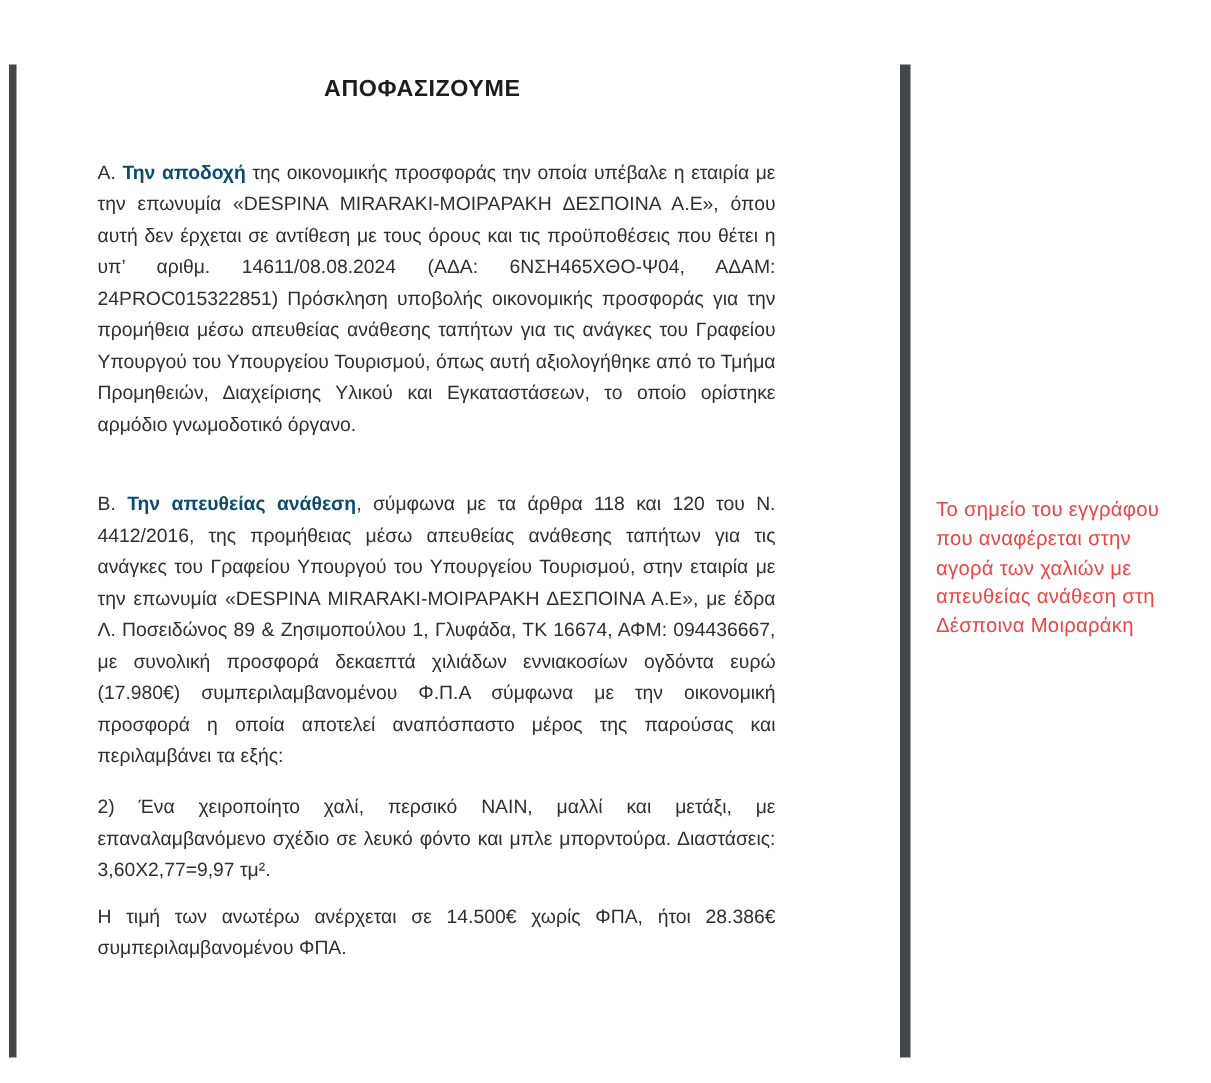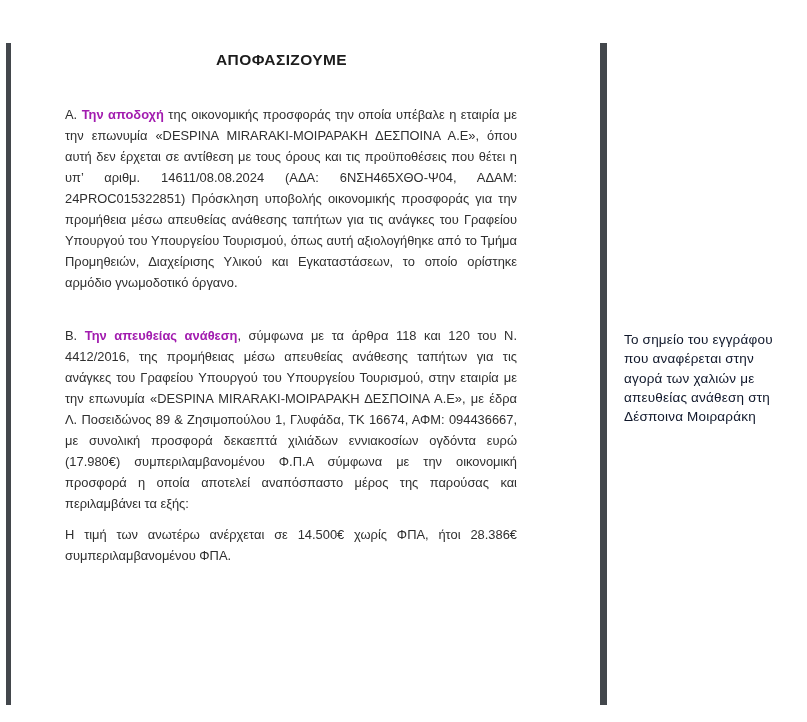--- a/index.html
+++ b/index.html
@@ -42,28 +42,28 @@
     margin: 0 0 0 151px;
     letter-spacing: 0.4px;
     text-align: left;
   }
   .doc p { margin: 0; }
   .para-a { margin-top: 34px !important; }
   .para-b { margin-top: 32px !important; }
   .item-1 { margin-top: 10px !important; }
   .item-2 { margin-top: 13px !important; }
   .price  { margin-top: 10px !important; }
-  .doc b  { font-weight: bold; color: #a21caf; }
+  .doc b  { font-weight: bold; color: #0c4a6e; }
 
   .note {
     position: absolute;
     left: 624px;
     top: 330px;
     width: 172px;
-    color: #0f172a;
+    color: #ef4444;
     font-size: 13.5px;
     line-height: 19.3px;
     font-weight: 400;
     letter-spacing: 0.2px;
     text-align: left;
   }
 </style>
 </head>
 <body>
 
@@ -74,20 +74,21 @@
 
   <div class="doc">
 
     <h1>ΑΠΟΦΑΣΙΖΟΥΜΕ</h1>
 
     <p class="para-a"><span>Α. </span><b>Την αποδοχή</b><span> της οικονομικής προσφοράς την οποία υπέβαλε η εταιρία με την επωνυμία «DESPINA MIRARAKI-ΜΟΙΡΑΡΑΚΗ ΔΕΣΠΟΙΝΑ Α.Ε», όπου αυτή δεν έρχεται σε αντίθεση με τους όρους και τις προϋποθέσεις που θέτει η υπ’ αριθμ. 14611/08.08.2024 (ΑΔΑ: 6ΝΣΗ465ΧΘΟ-Ψ04, ΑΔΑΜ: 24PROC015322851) Πρόσκληση υποβολής οικονομικής προσφοράς για την προμήθεια μέσω απευθείας ανάθεσης ταπήτων για τις ανάγκες του Γραφείου Υπουργού του Υπουργείου Τουρισμού, όπως αυτή αξιολογήθηκε από το Τμήμα Προμηθειών, Διαχείρισης Υλικού και Εγκαταστάσεων, το οποίο ορίστηκε αρμόδιο γνωμοδοτικό όργανο.</span></p>
 
     <p class="para-b"><span>Β. </span><b>Την απευθείας ανάθεση</b><span>, σύμφωνα με τα άρθρα 118 και 120 του Ν. 4412/2016, της προμήθειας μέσω απευθείας ανάθεσης ταπήτων για τις ανάγκες του Γραφείου Υπουργού του Υπουργείου Τουρισμού, στην εταιρία με την επωνυμία «DESPINA MIRARAKI-ΜΟΙΡΑΡΑΚΗ ΔΕΣΠΟΙΝΑ Α.Ε», με έδρα Λ. Ποσειδώνος 89 &amp; Ζησιμοπούλου 1, Γλυφάδα, ΤΚ 16674, ΑΦΜ: 094436667, με συνολική προσφορά δεκαεπτά χιλιάδων εννιακοσίων ογδόντα ευρώ (17.980€) συμπεριλαμβανομένου Φ.Π.Α σύμφωνα με την οικονομική προσφορά η οποία αποτελεί αναπόσπαστο μέρος της παρούσας και περιλαμβάνει τα εξής:</span></p>
 
 
+    <p class="item-2">2) Ένα χειροποίητο χαλί, περσικό ΝΑΙΝ, μαλλί και μετάξι, με επαναλαμβανόμενο σχέδιο σε λευκό φόντο και μπλε μπορντούρα. Διαστάσεις: 3,60Χ2,77=9,97 τμ².</p>
 
     <p class="price">Η τιμή των ανωτέρω ανέρχεται σε 14.500€ χωρίς ΦΠΑ, ήτοι 28.386€ συμπεριλαμβανομένου ΦΠΑ.</p>
 
   </div>
 
   <div class="note">Το σημείο του εγγράφου που αναφέρεται στην αγορά των χαλιών με απευθείας ανάθεση στη Δέσποινα Μοιραράκη</div>
 
 </div>
 
 </body></html>

